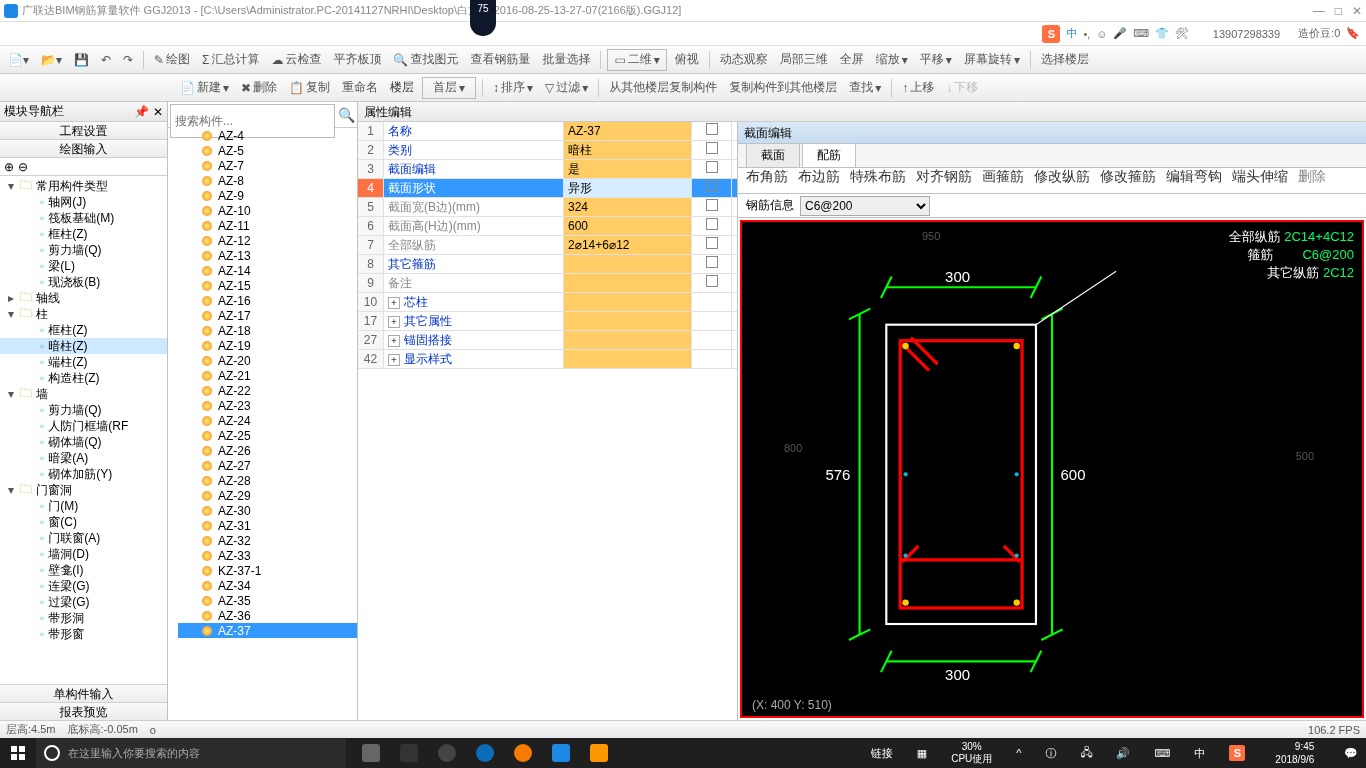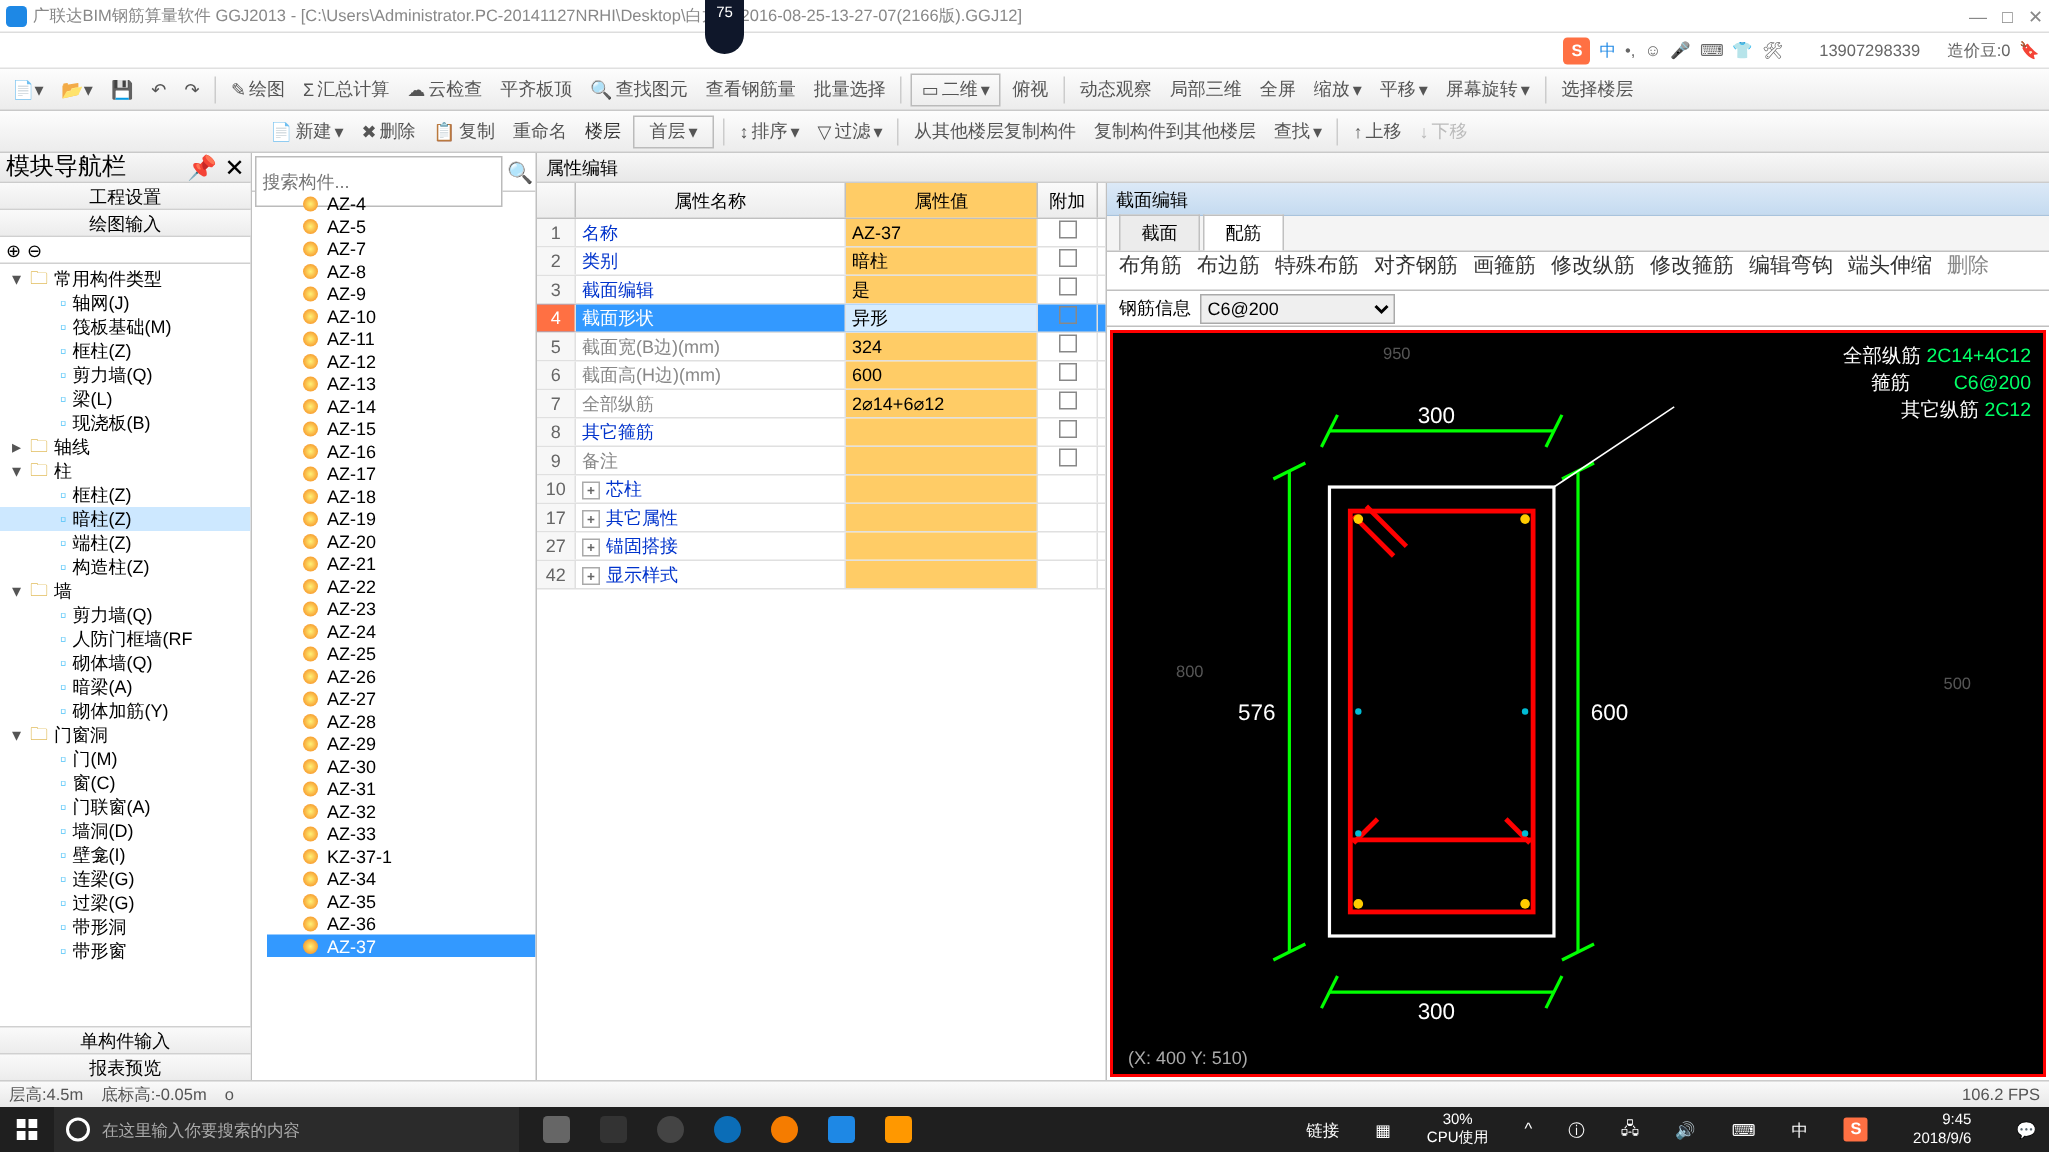--- a/index.html
+++ b/index.html
@@ -12,21 +12,21 @@
 .ime-bar { height: 24px; background: #fff; display: flex; align-items: center; justify-content: flex-end; padding: 0 6px; gap: 6px; color: #666; border-bottom: 1px solid #e0e0e0; font-size: 11px; }
 .ime-bar .s-ico { width: 18px; height: 18px; background: #ff7043; color: #fff; border-radius: 3px; text-align: center; line-height: 18px; font-weight: bold; }
 .toolbar { height: 28px; background: linear-gradient(#fdfdfd,#ececec); border-bottom: 1px solid #c9c9c9; display: flex; align-items: center; padding: 0 4px; gap: 4px; font-size: 12px; color: #333; }
 .toolbar.second { height: 28px; }
 .tb-item { display: inline-flex; align-items: center; gap: 2px; padding: 0 4px; height: 22px; cursor: pointer; color: #555; }
 .sep { width: 1px; height: 18px; background: #ccc; margin: 0 2px; }
 
 
 .main { display: flex; height: calc(768px - 22px - 24px - 28px - 28px - 18px - 30px); }
 .left-nav { width: 168px; background: #fff; border-right: 1px solid #c0c0c0; display: flex; flex-direction: column; }
-.ln-header { height: 20px; background: linear-gradient(#f7f7f7,#e8e8e8); border-bottom: 1px solid #ccc; display: flex; align-items: center; padding: 0 4px; font-size: 16px; }
+.ln-header { height: 20px; background: linear-gradient(#f7f7f7,#e8e8e8); border-bottom: 1px solid #ccc; display: flex; align-items: center; padding: 0 4px; font-size: 12px; }
 .ln-header .pin { margin-left: auto; }
 .ln-btn { height: 18px; background: linear-gradient(#fafafa,#ececec); border-bottom: 1px solid #d0d0d0; text-align: center; font-size: 12px; line-height: 18px; cursor: pointer; }
 .ln-tiny { height: 18px; display: flex; align-items: center; padding: 0 4px; gap: 4px; border-bottom: 1px solid #d0d0d0; }
 .ln-tree { flex: 1; overflow: auto; padding: 2px 0; font-size: 12px; }
 .tree-row { display: flex; align-items: center; height: 16px; padding-left: 6px; cursor: pointer; gap: 4px; }
 .tree-chev { width: 10px; text-align: center; color: #555; }
 .indent2 { padding-left: 40px; }
 .sel-暗 { background: #cde8ff; }
 
 .mid-col { width: 190px; background: #fff; border-right: 1px solid #c0c0c0; display: flex; flex-direction: column; }
@@ -486,26 +486,20 @@
           <span>AZ-37</span>
         </div>
       </div>
   </div>
 
   <div class="right-area">
     <div class="prop-head">属性编辑</div>
     <div class="prop-body">
 
       <div class="prop-table">
-        <div class="pt-head">
-          <div class="pt-c0"></div>
-          <div class="pt-c1">属性名称</div>
-          <div class="pt-c2">属性值</div>
-          <div class="pt-c3">附加</div>
-        </div>
         <div id="pt-body">
             <div class="pt-row">
               <div class="pt-c0">1</div>
               <div class="pt-c1">名称</div>
               <div class="pt-c2">AZ-37</div>
               <div class="pt-c3"><span class="pt-chk"></span></div>
             </div>
             <div class="pt-row">
               <div class="pt-c0">2</div>
               <div class="pt-c1">类别</div>

